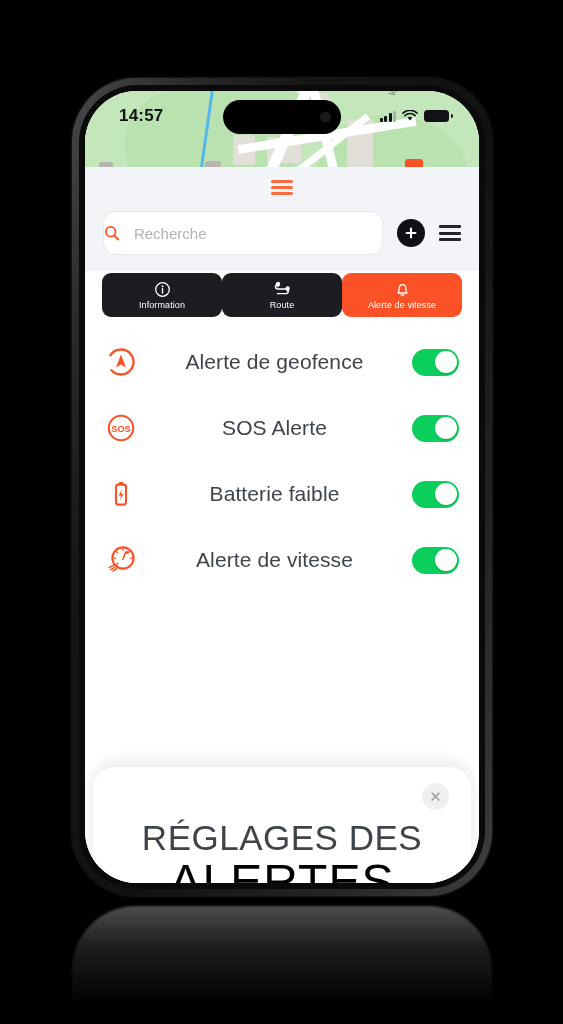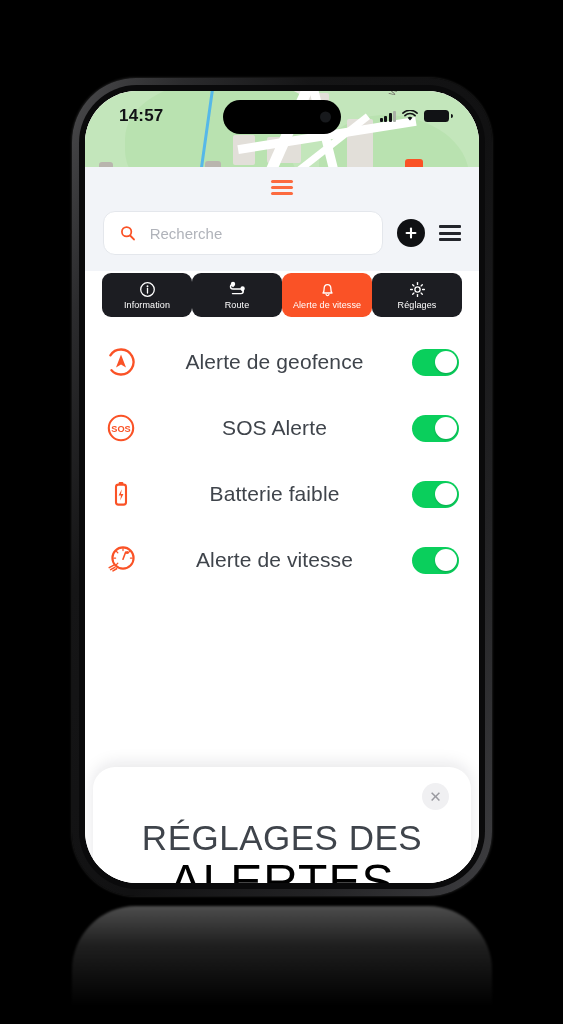--- a/index.html
+++ b/index.html
@@ -228,21 +228,21 @@
   }
   .search-box {
     flex: 1;
     height: 44px;
     background: #ffffff;
     border: 1px solid #e4e7ec;
     border-radius: 12px;
     display: flex;
     align-items: center;
     gap: 12px;
-    padding: 0 16px;
+    padding: 0 0;
     box-sizing: border-box;
   }
   .search-input {
     border: none;
     outline: none;
     background: transparent;
     font-family: "Liberation Sans", sans-serif;
     font-size: 15px;
     color: #2b2d33;
     width: 100%;
@@ -517,38 +517,20 @@
         <div class="action-btn accent">
           <div class="action-icon">
             <svg width="17" height="17" viewBox="0 0 17 17">
               <path d="M4 12 C4 12 5.1 10.8 5.1 8 C5.1 5.4 6.6 3.6 8.5 3.6 C10.4 3.6 11.9 5.4 11.9 8 C11.9 10.8 13 12 13 12 Z" stroke="#ffffff" stroke-width="1.3" fill="none" stroke-linejoin="round"></path>
               <path d="M7.1 13.6 a1.5 1.5 0 0 0 2.8 0" stroke="#ffffff" stroke-width="1.3" fill="none" stroke-linecap="round"></path>
             </svg>
           </div>
           <div class="action-label">Alerte de vitesse</div>
         </div>
 
-        <div class="action-btn">
-          <div class="action-icon">
-            <svg width="17" height="17" viewBox="0 0 17 17">
-              <circle cx="8.5" cy="8.5" r="2.6" stroke="#ffffff" stroke-width="1.3" fill="none"></circle>
-              <g stroke="#ffffff" stroke-width="1.35" stroke-linecap="round">
-                <line x1="8.5" y1="1.6" x2="8.5" y2="3.4"></line>
-                <line x1="8.5" y1="13.6" x2="8.5" y2="15.4"></line>
-                <line x1="1.6" y1="8.5" x2="3.4" y2="8.5"></line>
-                <line x1="13.6" y1="8.5" x2="15.4" y2="8.5"></line>
-                <line x1="3.7" y1="3.7" x2="4.9" y2="4.9"></line>
-                <line x1="12.1" y1="12.1" x2="13.3" y2="13.3"></line>
-                <line x1="13.3" y1="3.7" x2="12.1" y2="4.9"></line>
-                <line x1="4.9" y1="12.1" x2="3.7" y2="13.3"></line>
-              </g>
-            </svg>
-          </div>
-          <div class="action-label">Réglages</div>
-        </div>
       </div>
 
       <div class="alert-list">
 
         <div class="alert-row">
           <div class="alert-icon">
             <svg width="30" height="30" viewBox="0 0 30 30">
               <path d="M15 2.5 a12.5 12.5 0 1 1 -0.01 0" stroke="#fa5226" stroke-width="2.3" fill="none" stroke-linecap="round" stroke-dasharray="62 16" transform="rotate(-58 15 15)"></path>
               <path d="M15 7.5 L20 20.5 L15 17.6 L10 20.5 Z" fill="#fa5226"></path>
             </svg>

